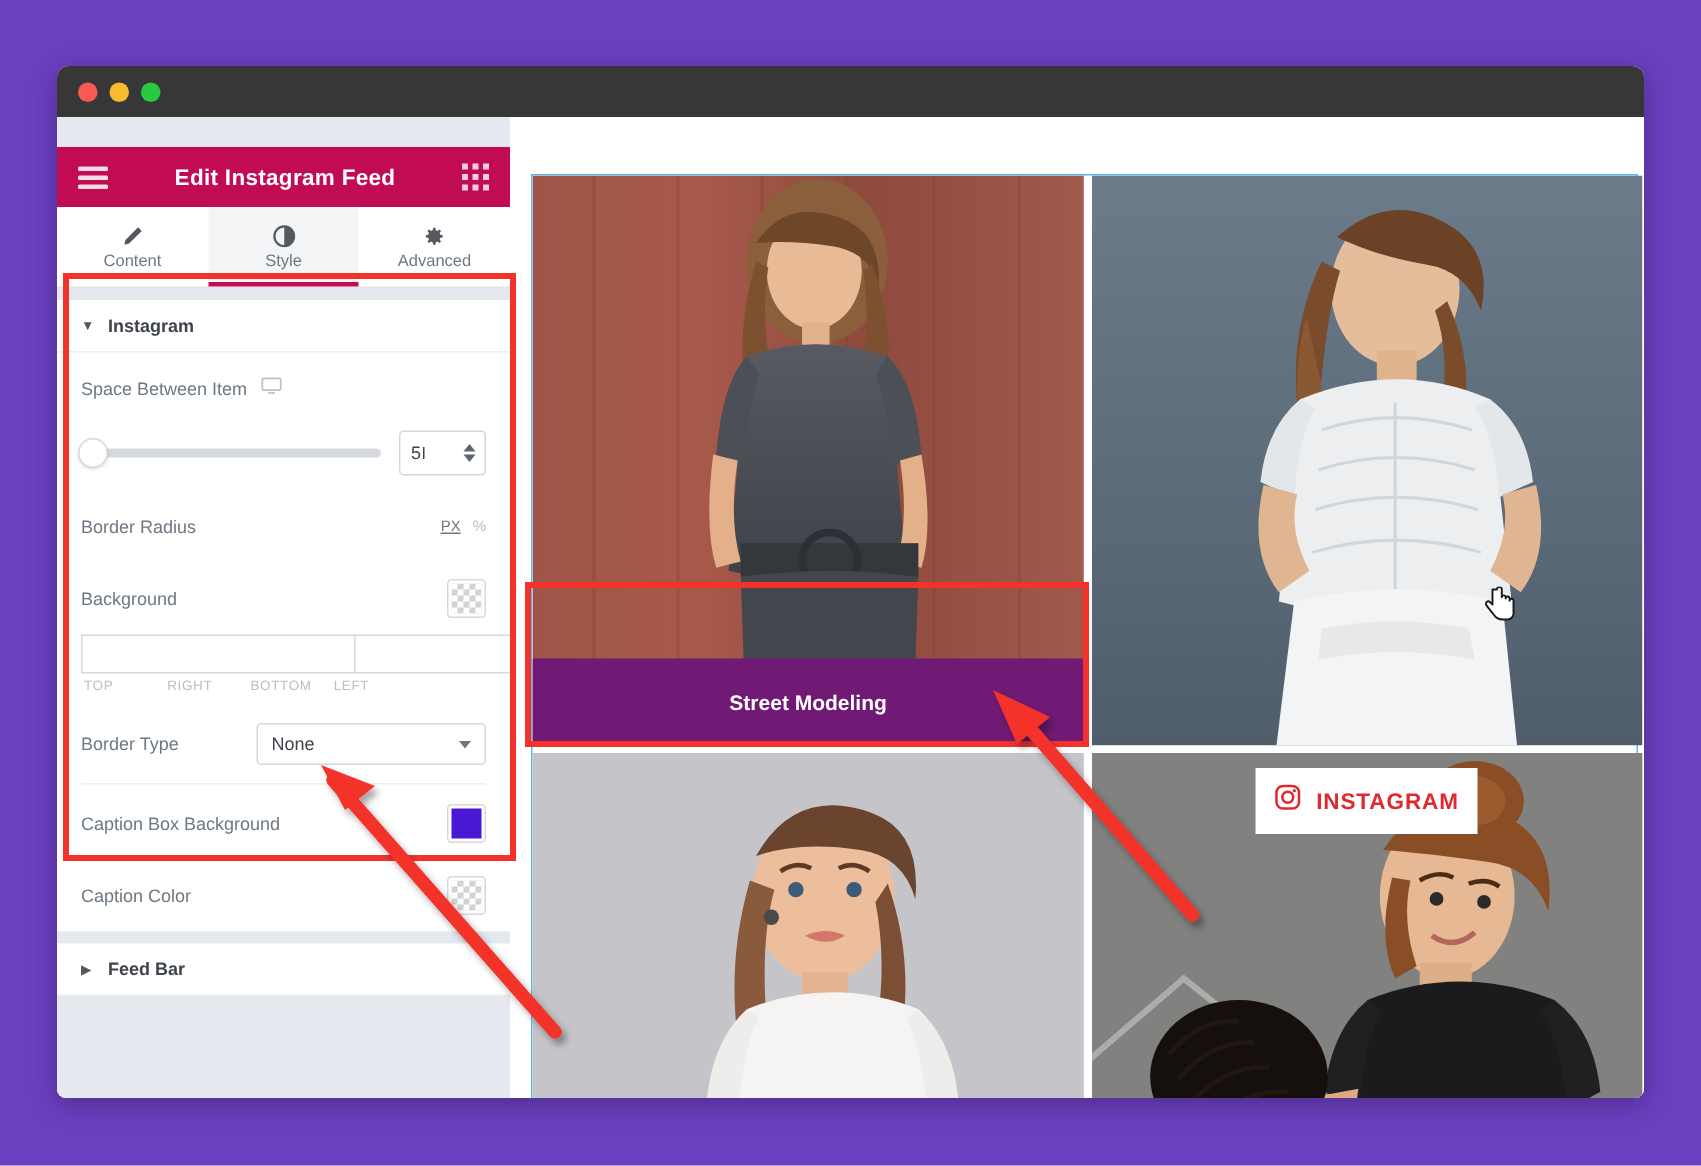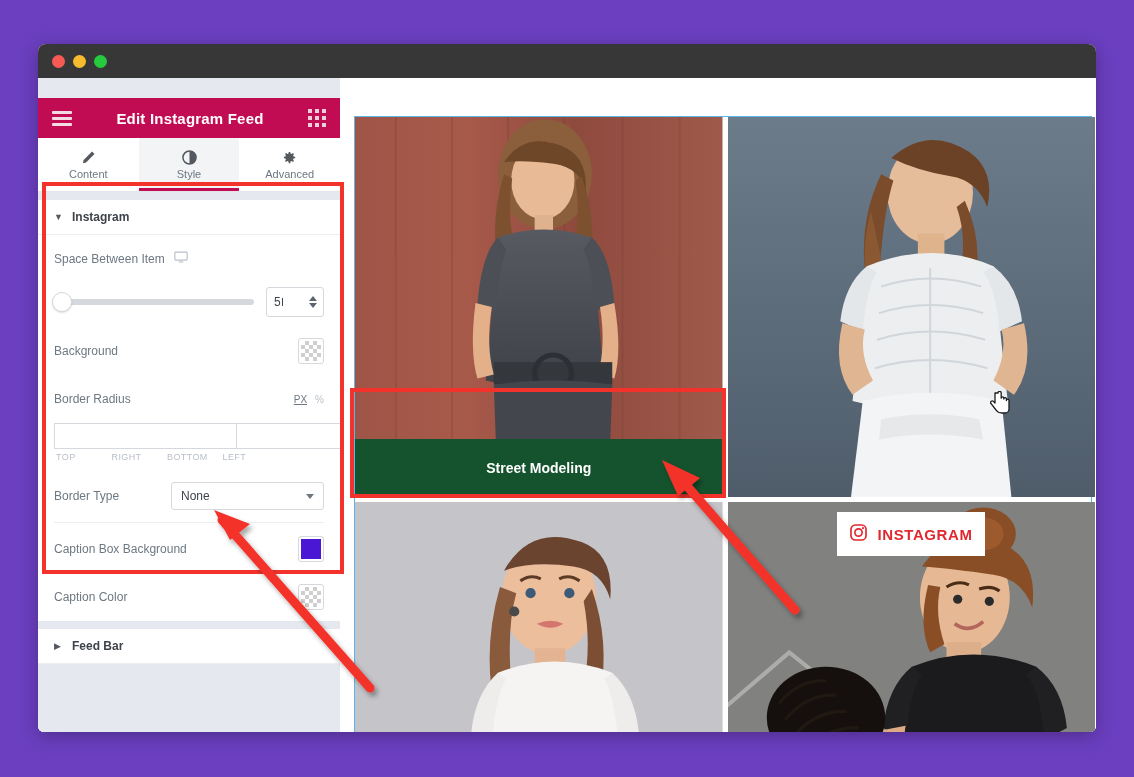--- a/index.html
+++ b/index.html
@@ -453,31 +453,31 @@
               <div class="numfield">
                 <span class="val">5</span>
                 <span class="spin">
                   <i class="up"></i>
                     <i class="dn"></i>
                 </span>
               </div>
             </div>
 
             <div class="row">
-              <span class="label">Background</span>
-              <span class="swatch">
-                <span class="inner transparent"></span>
-              </span>
-            </div>
-
-            <div class="row">
               <span class="label">Border Radius</span>
               <span class="units">
                 <span class="unit active">PX</span>
                 <span class="unit">%</span>
+              </span>
+            </div>
+
+            <div class="row">
+              <span class="label">Background</span>
+              <span class="swatch">
+                <span class="inner transparent"></span>
               </span>
             </div>
 
             <div style="padding-bottom:10px;">
               <div class="dims">
                 <input class="dim" type="text" style="">
                 <input class="dim" type="text" style="">
 
               </div>
               <div class="dim-labels">
@@ -567,21 +567,21 @@
             <path d="M140 122 q45 -16 92 0 l12 140 q-58 14 -116 0z" fill="url(#dress)"></path>
             <path d="M140 122 q-16 16 -20 64 l18 8 q4 -44 10 -60z" fill="#4c4f55"></path>
             <path d="M232 122 q18 16 22 64 l-18 8 q-4 -44 -12 -60z" fill="#4c4f55"></path>
             <path d="M118 186 q-6 48 2 74 l16 -4 q-8 -28 -2 -66z" fill="#e3b08a"></path>
             <path d="M254 186 q8 48 0 74 l-16 -4 q8 -28 2 -66z" fill="#e3b08a"></path>
             <rect x="136" y="244" width="116" height="22" fill="#34373c"></rect>
             <circle cx="194" cy="255" r="18" fill="none" stroke="#2c2f34" stroke-width="5"></circle>
             <path d="M136 266 q58 -8 116 0 l-4 114 q-54 8 -108 0z" fill="#43464c"></path>
             <rect x="0" y="330" width="360" height="50" fill="#8f4a3e" opacity=".25"></rect>
           </svg>
-          <div class="caption" style="background: #14532d; color: rgb(255, 255, 255); margin-top: 41px;">
+          <div class="caption" style="background: #701a75; color: rgb(255, 255, 255); margin-top: 41px;">
             <span>Street Modeling</span>
           </div>
         </div>
 
         <div class="cell c2">
           <svg class="photo" viewBox="0 0 360 380" preserveAspectRatio="xMidYMid slice">
             <defs>
               <linearGradient id="bg2" x1="0" y1="0" x2="0" y2="1">
                 <stop offset="0%" stop-color="#6c7c8b"></stop>
                 <stop offset="100%" stop-color="#4f5d6b"></stop>

